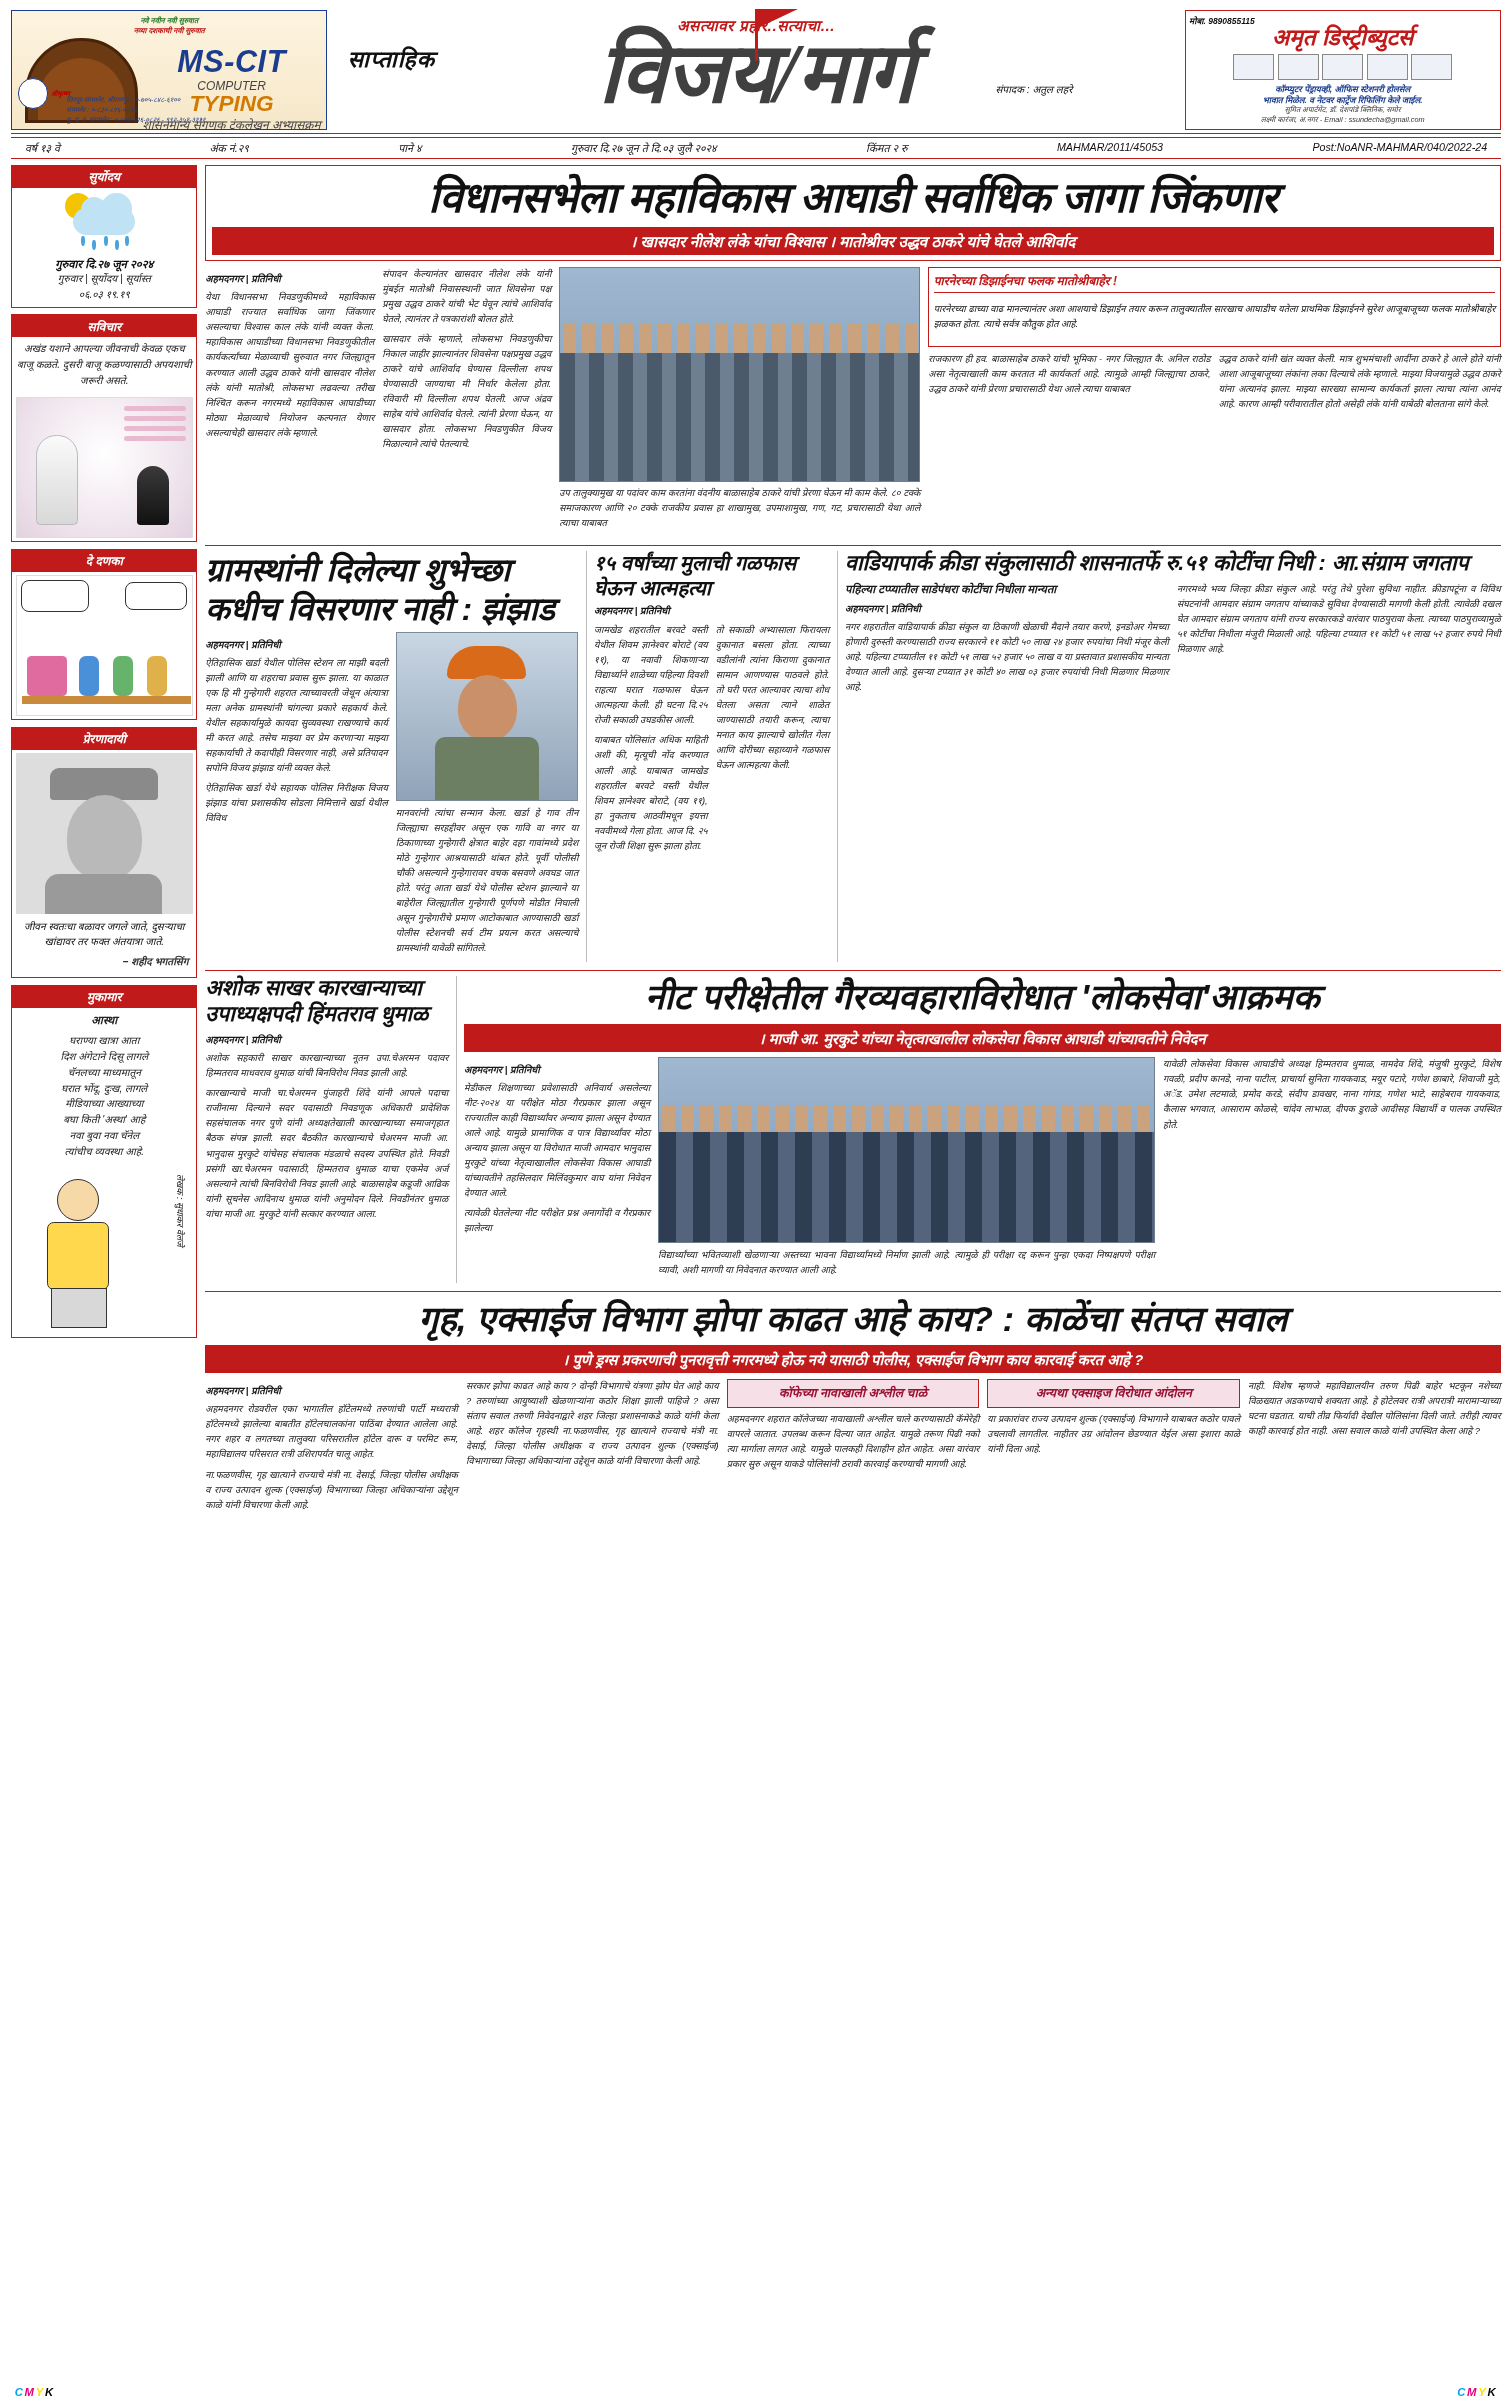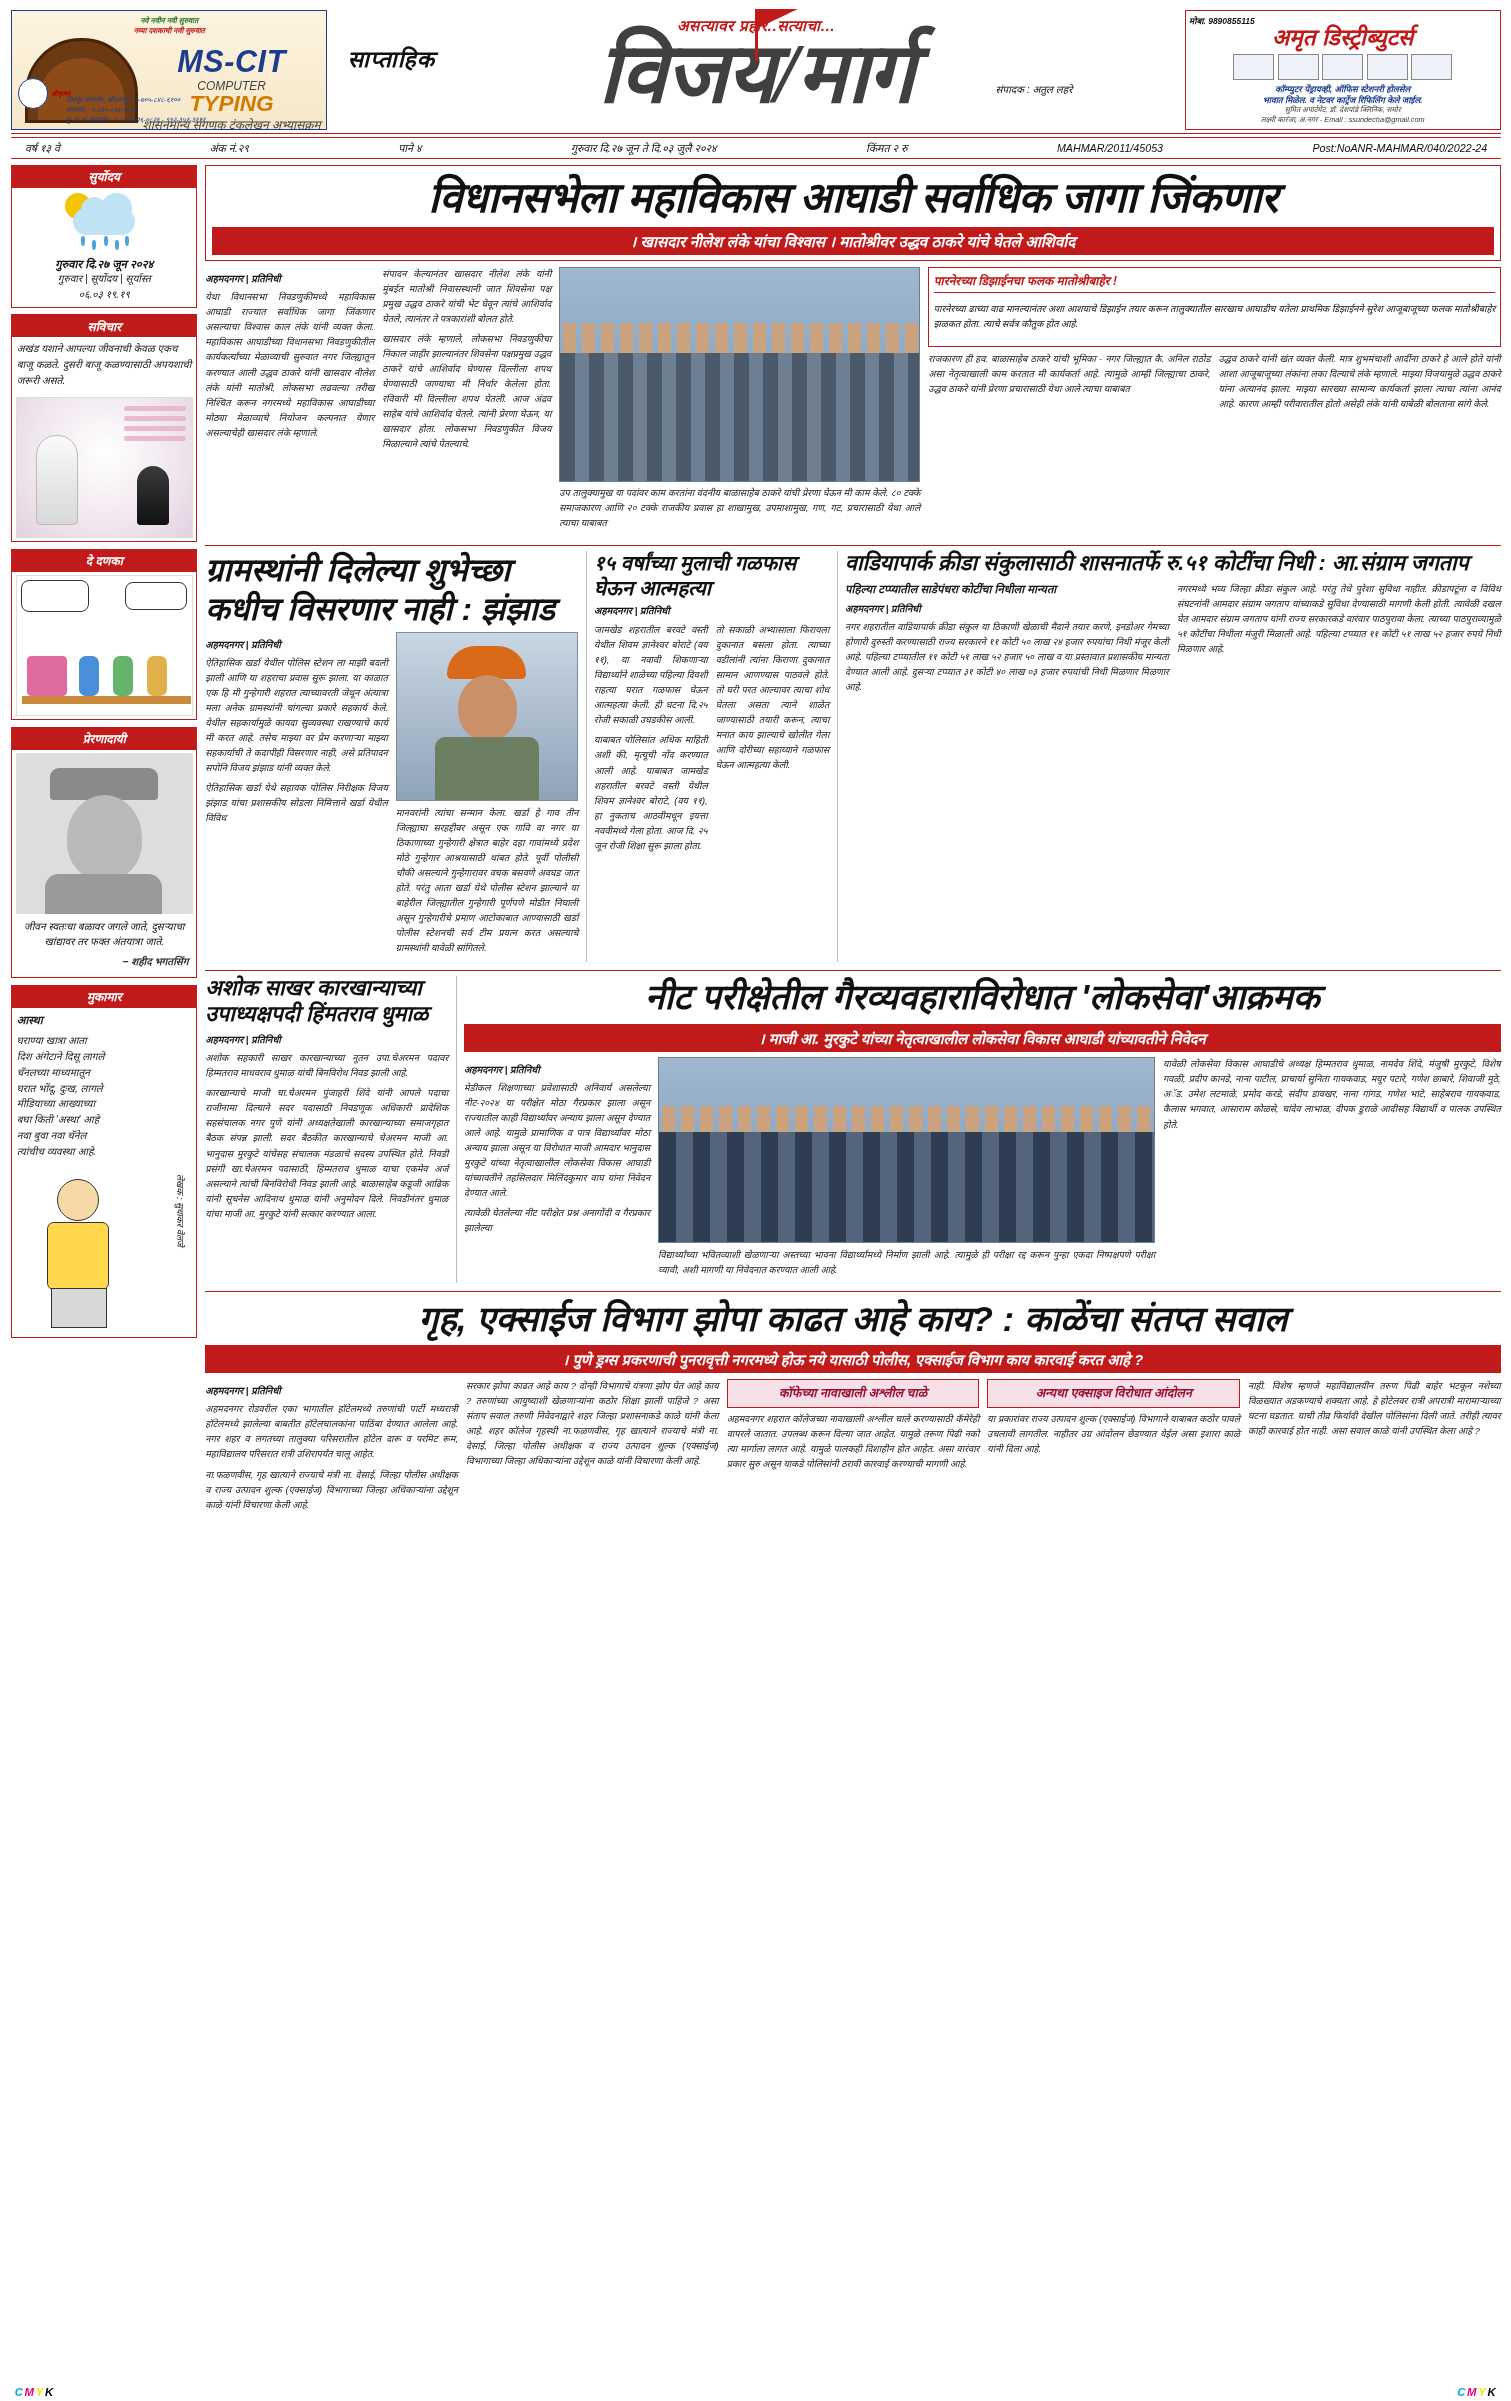--- a/index.html
+++ b/index.html
@@ -101,21 +101,21 @@
   .ad-right .items {
     display:flex; gap:3.4px; justify-content:center; margin:3.4px 0;
   }
   .ad-right .items div{
     width:41px;height:26px;border:0.6px solid #888;background:#eef2f8;
   }
   .ad-right .addr{ font-size:7.3px; color:#333; line-height:1.4;}
 
   
   .infobar {
-    display:flex; align-items:center; justify-content:space-between;
+    display:flex; justify-content:space-between;
     border-top:1.1px solid #c01a1a;
     border-bottom:1.7px solid #c01a1a;
     padding: 3.4px 5.6px;
     font-size: 10.7px;
     color:#111;
     margin-top:2.3px;
   }
   .infobar span { padding: 0 8px; white-space:nowrap; }
 
   
@@ -129,21 +129,21 @@
 
   .lcard {
     border:1.1px solid #c01a1a;
     margin-bottom: 6.8px;
     background:#fff;
   }
   .lcard > .hd {
     background:#c01a1a; color:#fff; text-align:center;
     font-size:12px; padding:2.3px 0; font-weight:bold;
   }
-  .lcard .bd { padding:4.5px; font-size:10.2px; line-height:1.55; color:#222; text-align:left;}
+  .lcard .bd { padding:4.5px; font-size:10.2px; line-height:1.55; color:#222; text-align:center;}
   .sun-wrap{ text-align:center; padding:4.5px;}
   .sunicon {
     width:85px;height:62px;margin:0 auto;position:relative;
   }
   .sunicon .sun{ position:absolute; left:3.4px; top:1.1px; width:26px;height:26px;border-radius:50%;background:#f5c400;}
   .sunicon .cloud{
     position:absolute; left:11.3px; top:16px; width:62px;height:27px;background:#bfe3f5;border-radius:14.7px;
   }
   .sunicon .cloud:before{content:"";position:absolute;left:8px;top:-11.3px;width:26px;height:26px;background:#bfe3f5;border-radius:50%;}
   .sunicon .cloud:after{content:"";position:absolute;left:28px;top:-14.7px;width:30.5px;height:30.5px;background:#bfe3f5;border-radius:50%;}

